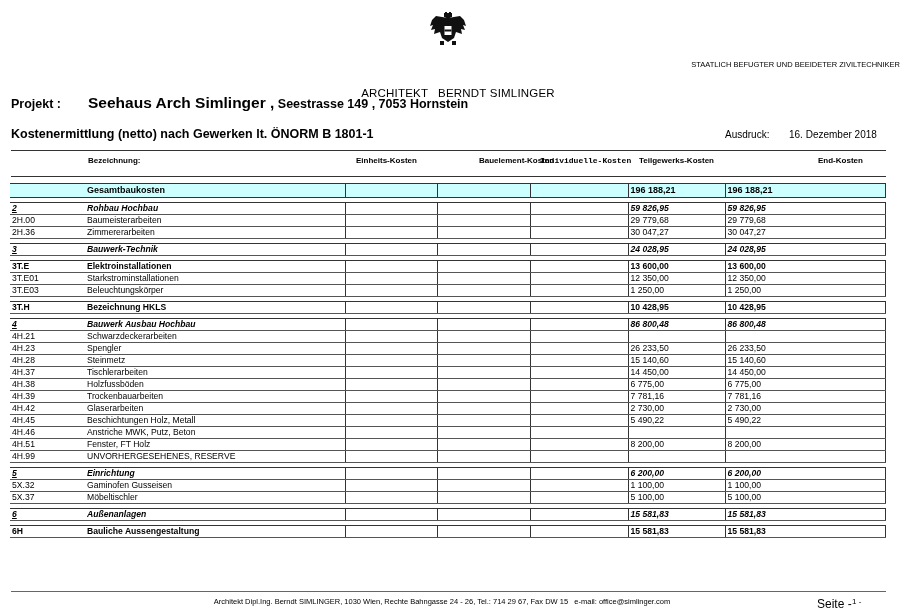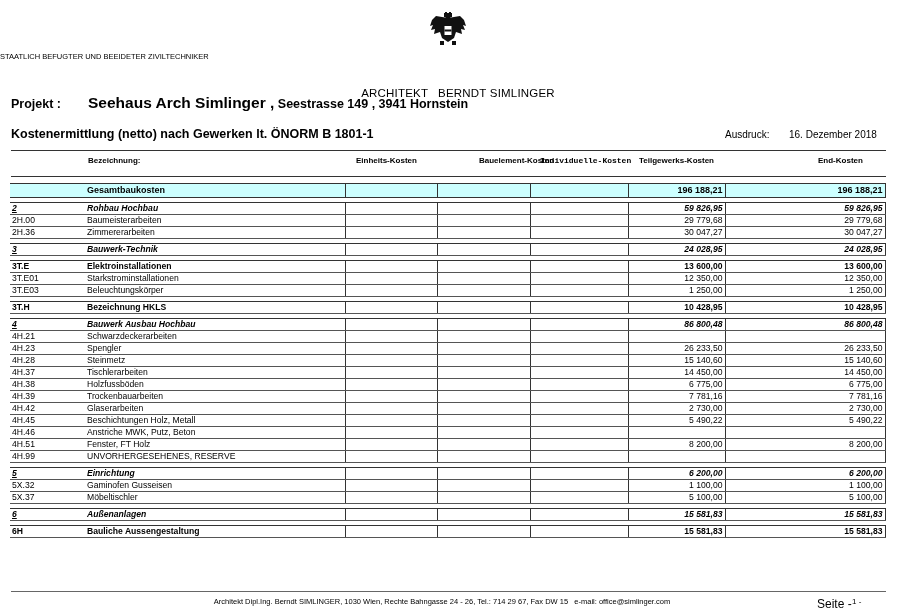--- a/index.html
+++ b/index.html
@@ -6,42 +6,42 @@
   body {
     width: 900px; height: 614px; position: relative; overflow: hidden;
     font-family: "Liberation Sans", sans-serif; color: #000;
   }
   .emblem { position: absolute; left: 428px; top: 12px; width: 40px; height: 34px; }
   .firm-name {
     position: absolute; left: 8px; width: 900px; top: 47px; text-align: center;
     font-size: 11.5px; letter-spacing: 0.2px; margin-top: 40px;
   }
   .firm-sub {
-    position: absolute; left: 0; width: 900px; top: 52px; text-align: left;
+    position: absolute; left: 0; width: 900px; top: 60px; text-align: right;
     font-size: 7.5px;
   }
   .projekt-label { position: absolute; left: 11px; top: 97px; font-size: 12.5px; font-weight: bold; }
   .projekt-title { position: absolute; left: 88px; top: 94px; font-size: 15.5px; font-weight: bold; white-space: nowrap; }
   .projekt-title .addr { font-size: 12.5px; }
   .report-title { position: absolute; left: 11px; top: 127px; font-size: 12.5px; font-weight: bold; }
   .print-label { position: absolute; left: 725px; top: 129px; font-size: 10px; }
   .print-date { position: absolute; left: 789px; top: 129px; font-size: 10px; }
   .rule { position: absolute; left: 11px; width: 875px; height: 0; border-top: 1.5px solid #333; }
   .colhead { position: absolute; top: 156px; font-size: 8px; font-weight: bold; white-space: nowrap; }
 
   table.costs {
     position: absolute; left: 10px; top: 183px; width: 875px;
     border-collapse: collapse; table-layout: fixed; font-size: 8.6px;
   }
   table.costs td {
     height: 11px; padding: 0 2px; line-height: 11px;
     border-top: 1px solid #555; border-bottom: 1px solid #555;
     white-space: nowrap; overflow: hidden;
   }
-  table.costs td.num { text-align: right; }
+  table.costs td.num { }
   table.costs td.vl { border-left: 1px solid #333; }
   table.costs td.vr { border-right: 1px solid #333; }
   tr.spacer td { height: 4px; border: none !important; padding: 0; line-height: 4px; }
   tr.total td { background: #ccffff; font-weight: bold; height: 13px; font-size: 9px; border-top: 1.5px solid #333; border-bottom: 1.5px solid #333; }
   tr.group td { font-weight: bold; font-style: italic; border-top: 1.5px solid #333; }
   tr.subgroup td { font-weight: bold; border-top: 1.5px solid #333; }
   tr.group td.code { text-decoration: underline; }
 
   .footer-rule { position: absolute; left: 11px; width: 875px; top: 591px; border-top: 1.5px solid #666; }
   .footer-text { position: absolute; left: 0; width: 884px; top: 597px; text-align: center; font-size: 7.5px; }
@@ -63,21 +63,21 @@
   </g>
   <rect x="16.5" y="14" width="7" height="9" fill="#fff"></rect>
   <rect x="16.5" y="17.5" width="7" height="2" fill="#111"></rect>
 </svg>
 
 <div class="firm-name" style="white-space: pre;">ARCHITEKT   BERNDT SIMLINGER</div>
 <div class="firm-sub">STAATLICH BEFUGTER UND BEEIDETER ZIVILTECHNIKER</div>
 
 <div class="projekt-label">Projekt :</div>
 <div class="projekt-title">
-  <span>Seehaus Arch Simlinger ,</span><span class="addr"> Seestrasse 149 , 3941 Hornstein</span>
+  <span>Seehaus Arch Simlinger ,</span><span class="addr"> Seestrasse 149 , 7053 Hornstein</span>
 </div>
 
 <div class="report-title">Kostenermittlung (netto) nach Gewerken lt. ÖNORM B 1801-1</div>
 <div class="print-label">Ausdruck:</div>
 <div class="print-date">16. Dezember 2018</div>
 
 <div class="rule" style="top:150px;"></div>
 <div class="colhead" style="left:88px;">Bezeichnung:</div>
 <div class="colhead" style="left:356px;">Einheits-Kosten</div>
 <div class="colhead" style="left:443px;margin-left:36px;">Bauelement-Kosten</div>

